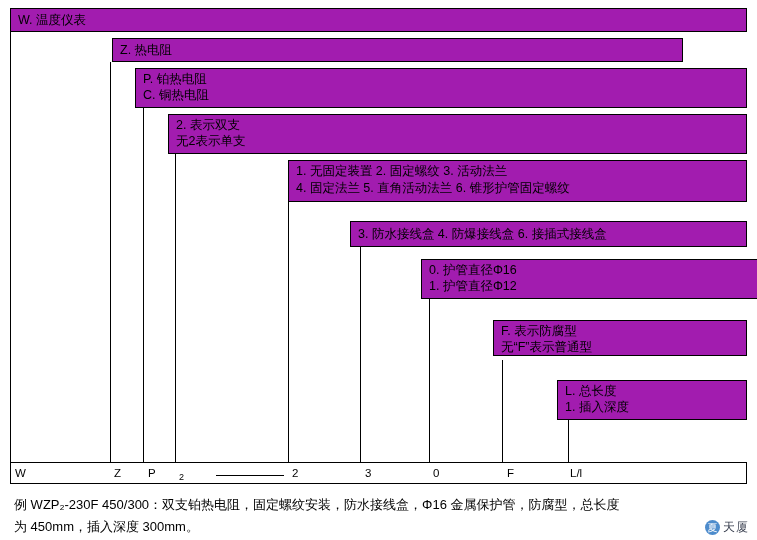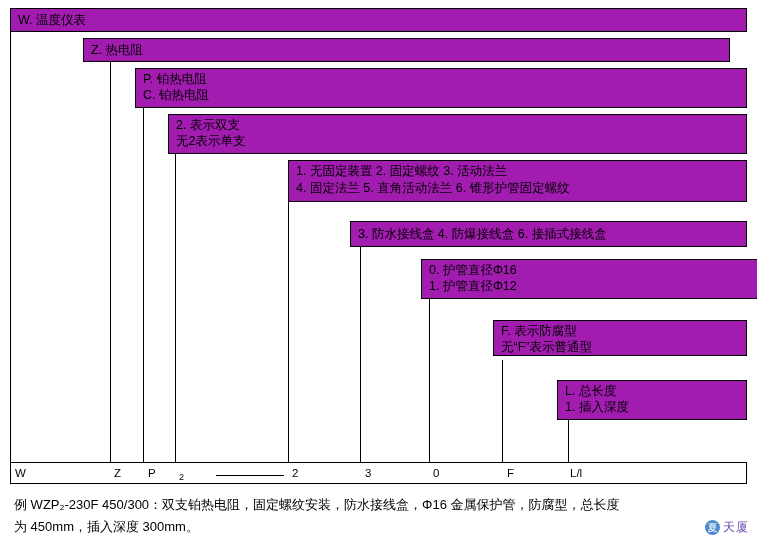--- a/index.html
+++ b/index.html
@@ -87,40 +87,40 @@
     border-radius: 50%;
     background: #2f78c4;
     color: #fff;
     font-size: 10px;
     line-height: 15px;
     text-align: center;
     font-family: "Liberation Serif", serif;
   }
   #watermark .wm-text {
     font-size: 12px;
-    color: #4c1d95;
+    color: #0f172a;
     letter-spacing: 1px;
   }
 </style>
 </head>
 <body>
 
 <div id="page">
 
   <div class="box" style="left:10px; top:8px; width:737px; height:24px;">
     <div class="line" style="left:7px; top:4px;">W. 温度仪表</div>
   </div>
 
-  <div class="box" style="left:83px; top:38px; width:647px; height:24px;">
+  <div class="box" style="left:112px; top:38px; width:571px; height:24px;">
     <div class="line" style="left:7px; top:4px;">Z. 热电阻</div>
   </div>
 
   <div class="box" style="left:135px; top:68px; width:612px; height:40px;">
     <div class="line" style="left:7px; top:3px;">P. 铂热电阻</div>
-    <div class="line" style="left:7px; top:19px;">C. 铂热电阻</div>
+    <div class="line" style="left:7px; top:19px;">C. 铜热电阻</div>
   </div>
 
   <div class="box" style="left:168px; top:114px; width:579px; height:40px;">
     <div class="line" style="left:7px; top:3px;">2. 表示双支</div>
     <div class="line" style="left:7px; top:19px;">无2表示单支</div>
   </div>
 
   <div class="box" style="left:288px; top:160px; width:459px; height:42px;">
     <div class="line" style="left:7px; top:3px;">1. 无固定装置          2. 固定螺纹             3. 活动法兰</div>
     <div class="line" style="left:7px; top:20px;">4. 固定法兰             5. 直角活动法兰   6. 锥形护管固定螺纹</div>

